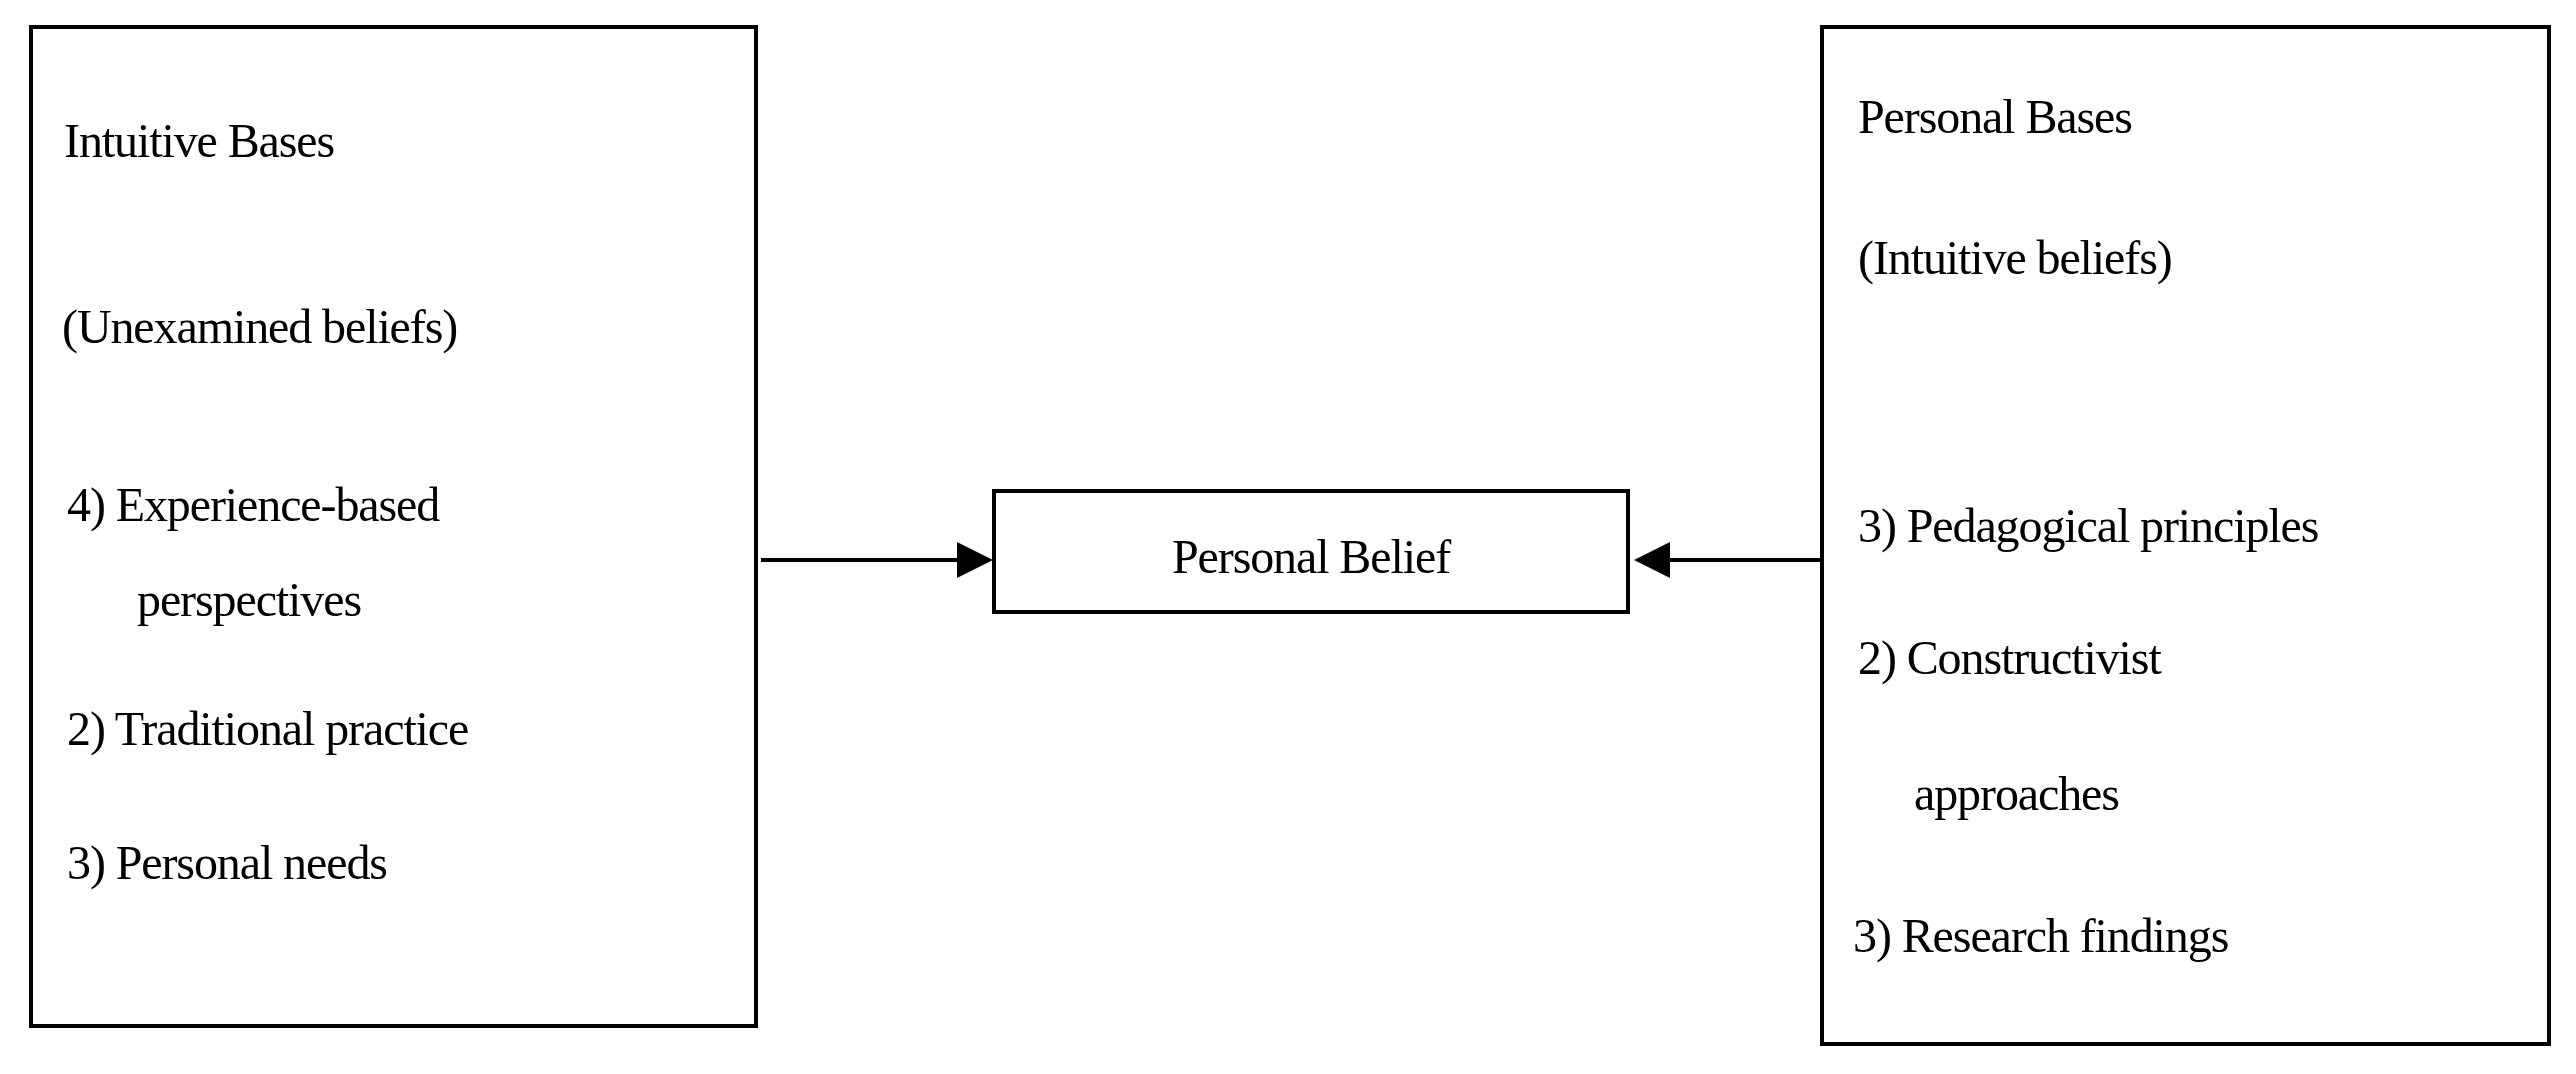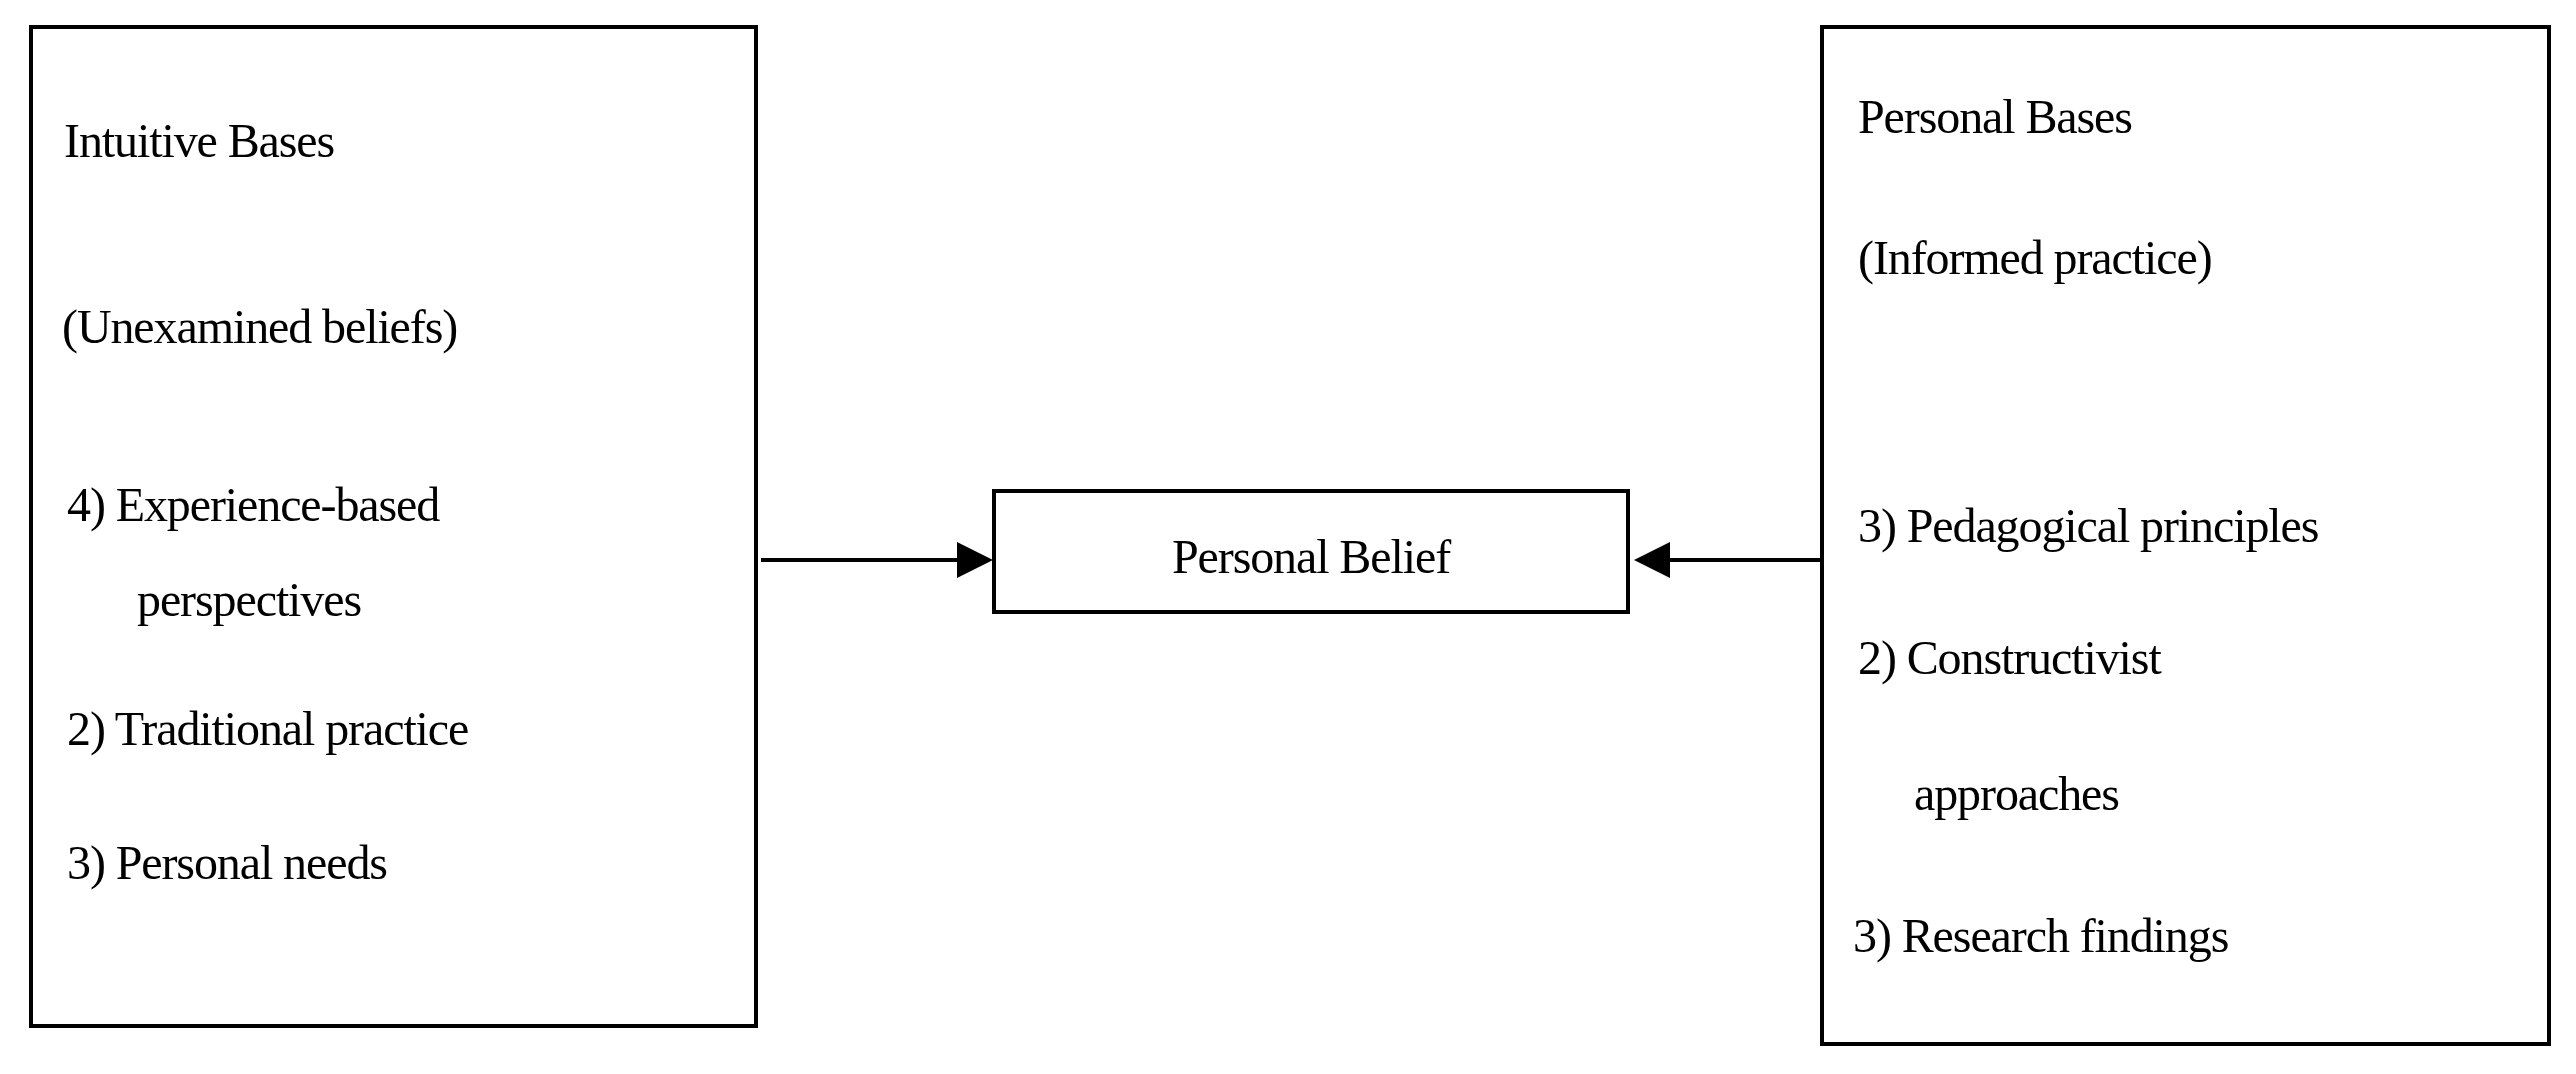--- a/index.html
+++ b/index.html
@@ -91,21 +91,21 @@
   <div class="box box-left"></div>
   <div class="txt l0">Intuitive Bases</div>
   <div class="txt l1">(Unexamined beliefs)</div>
   <div class="txt l2">4) Experience-based</div>
   <div class="txt l3">perspectives</div>
   <div class="txt l4">2) Traditional practice</div>
   <div class="txt l5">3) Personal needs</div>
 
   <div class="box box-right"></div>
   <div class="txt r0">Personal Bases</div>
-  <div class="txt r1">(Informed practice)</div>
+  <div class="txt r1">(Intuitive beliefs)</div>
   <div class="txt r2">3) Pedagogical principles</div>
   <div class="txt r3">2) Constructivist</div>
   <div class="txt r4">approaches</div>
   <div class="txt r5">3) Research findings</div>
 
   <div class="box box-center"></div>
   <div class="txt center-label">Personal Belief</div>
 
   <div class="arrow-line arrow-line-left"></div>
   <div class="arrow-head arrow-head-right"></div>

